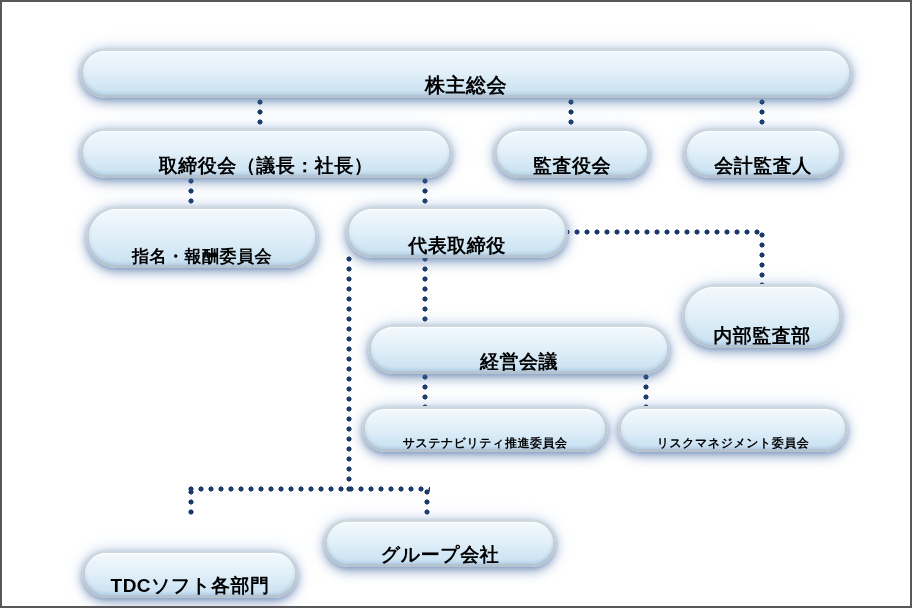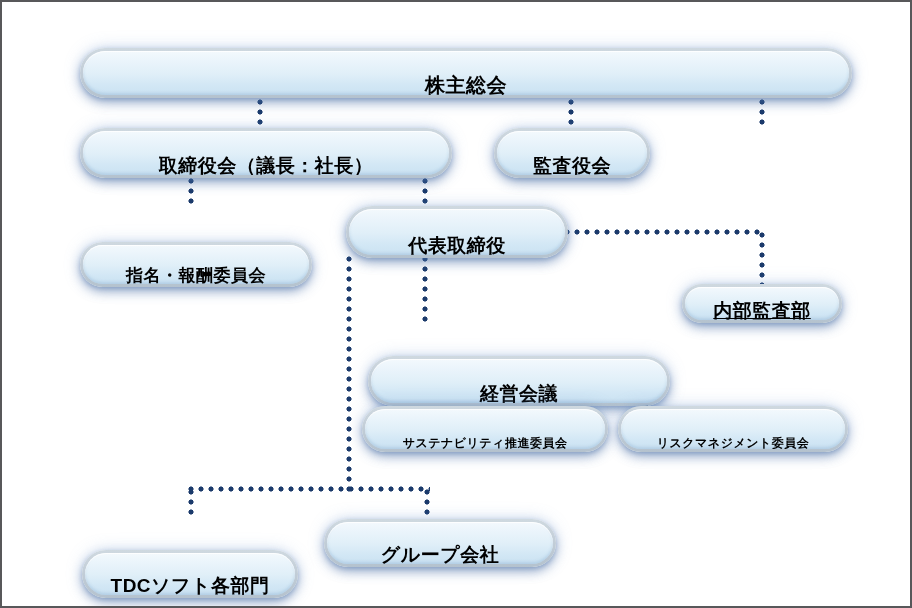--- a/index.html
+++ b/index.html
@@ -121,40 +121,45 @@
       <span class="label fs19">取締役会（議長：社長）</span>
     </div>
   </div>
 
   <div class="node" style="left:492px; top:126px; width:156px; height:50px;">
     <div class="inner">
       <span class="label fs19">監査役会</span>
     </div>
   </div>
 
+  <div class="node" style="left:682px; top:126px; width:158px; height:50px;">
+    <div class="inner">
+      <span class="label fs19">会計監査人</span>
+    </div>
+  </div>
 
-  <div class="node" style="left:78px; top:204px; width:232px; height:45px;margin-top:36px;">
+  <div class="node" style="left:84px; top:204px; width:232px; height:62px;">
     <div class="inner">
       <span class="label fs17">指名・報酬委員会</span>
     </div>
   </div>
 
   <div class="node" style="left:344px; top:204px; width:222px; height:52px;">
     <div class="inner">
       <span class="label fs19">代表取締役</span>
     </div>
   </div>
 
-  <div class="node" style="left:680px; top:282px; width:160px; height:39px;text-decoration:underline;">
+  <div class="node" style="left:680px; top:282px; width:160px; height:64px;">
     <div class="inner">
       <span class="label fs19">内部監査部</span>
     </div>
   </div>
 
-  <div class="node" style="left:366px; top:322px; width:302px; height:50px;margin-top:32px;">
+  <div class="node" style="left:366px; top:322px; width:302px; height:50px;">
     <div class="inner">
       <span class="label fs19">経営会議</span>
     </div>
   </div>
 
   <div class="node" style="left:360px; top:404px; width:246px; height:46px;">
     <div class="inner">
       <span class="label fs16">サステナビリティ推進委員会</span>
     </div>
   </div>

